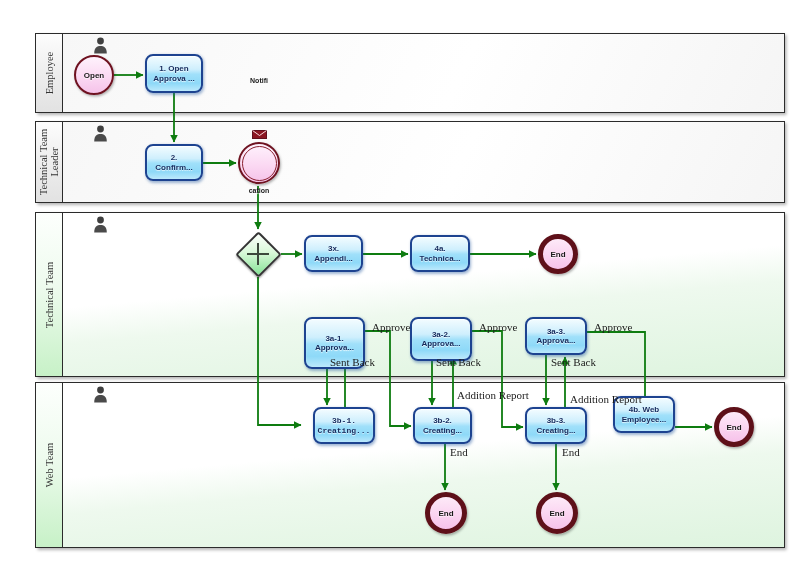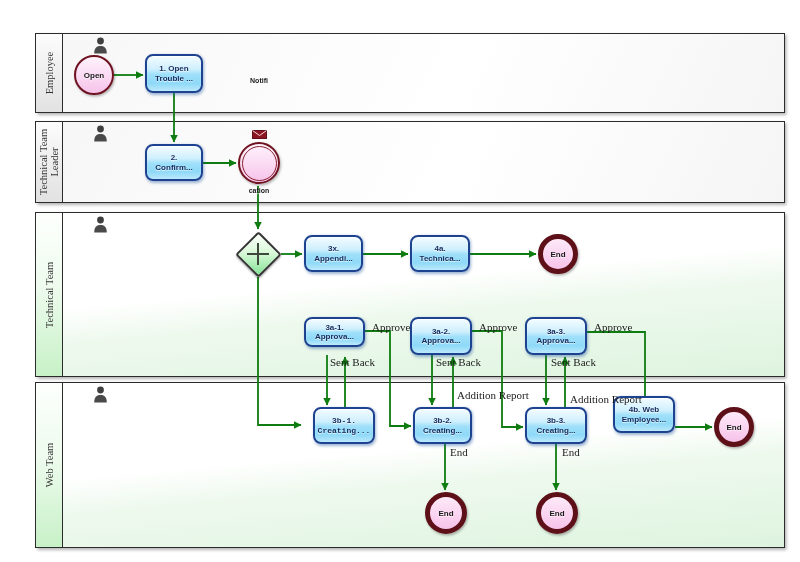--- a/index.html
+++ b/index.html
@@ -158,21 +158,21 @@
         <polyline points="556,444 556,490" fill="none" stroke="#0e7c10" stroke-width="1.8" marker-end="url(#arrow)"></polyline>
         <polyline points="675,427 712,427" fill="none" stroke="#0e7c10" stroke-width="1.8" marker-end="url(#arrow)"></polyline>
       </g>
   </svg>
   <div id="nodes">
       <div class="node event start" style="left: 74px; top: 55px; width: 40px; height: 40px;">
         <span>Open</span>
       </div>
       <div class="node task" style="left: 145px; top: 54px; width: 58px; height: 39px;">
         <span>1. Open</span>
-        <span>Trouble ...</span>
+        <span>Approva ...</span>
       </div>
       <div class="node task" style="left: 145px; top: 144px; width: 58px; height: 37px;">
         <span>2.</span>
         <span>Confirm...</span>
       </div>
       <div class="node event message" style="left: 238px; top: 142px; width: 42px; height: 42px; gap: 46px;">
         <span class="evline">Notifi</span>
         <span><svg width="15" height="9" viewBox="0 0 15 9">
             <rect x="0.5" y="0.5" width="14" height="8" fill="#8b1622" stroke="#5f0f1c" stroke-width="1"></rect>
             <path d="M0.5,0.5 L7.5,5.5 L14.5,0.5" fill="none" stroke="#f6d9dd" stroke-width="1"></path>
@@ -189,25 +189,25 @@
         <span>3x.</span>
         <span>Appendi...</span>
       </div>
       <div class="node task" style="left: 410px; top: 235px; width: 60px; height: 37px;">
         <span>4a.</span>
         <span>Technica...</span>
       </div>
       <div class="node event end" style="left: 538px; top: 234px; width: 40px; height: 40px;">
         <span>End</span>
       </div>
-      <div class="node task" style="left: 304px; top: 317px; width: 61px; height: 30px;">
+      <div class="node task" style="left: 304px; top: 317px; width: 61px; height: 52px;">
         <span>3a-1.</span>
         <span>Approva...</span>
       </div>
-      <div class="node task" style="left: 410px; top: 317px; width: 62px; height: 38px;">
+      <div class="node task" style="left: 410px; top: 317px; width: 62px; height: 44px;">
         <span>3a-2.</span>
         <span>Approva...</span>
       </div>
       <div class="node task" style="left: 525px; top: 317px; width: 62px; height: 38px;">
         <span>3a-3.</span>
         <span>Approva...</span>
       </div>
       <div class="node task" style="left: 313px; top: 407px; width: 62px; height: 37px; font-family: Liberation Mono, monospace;">
         <span>3b-1.</span>
         <span>Creating...</span>

